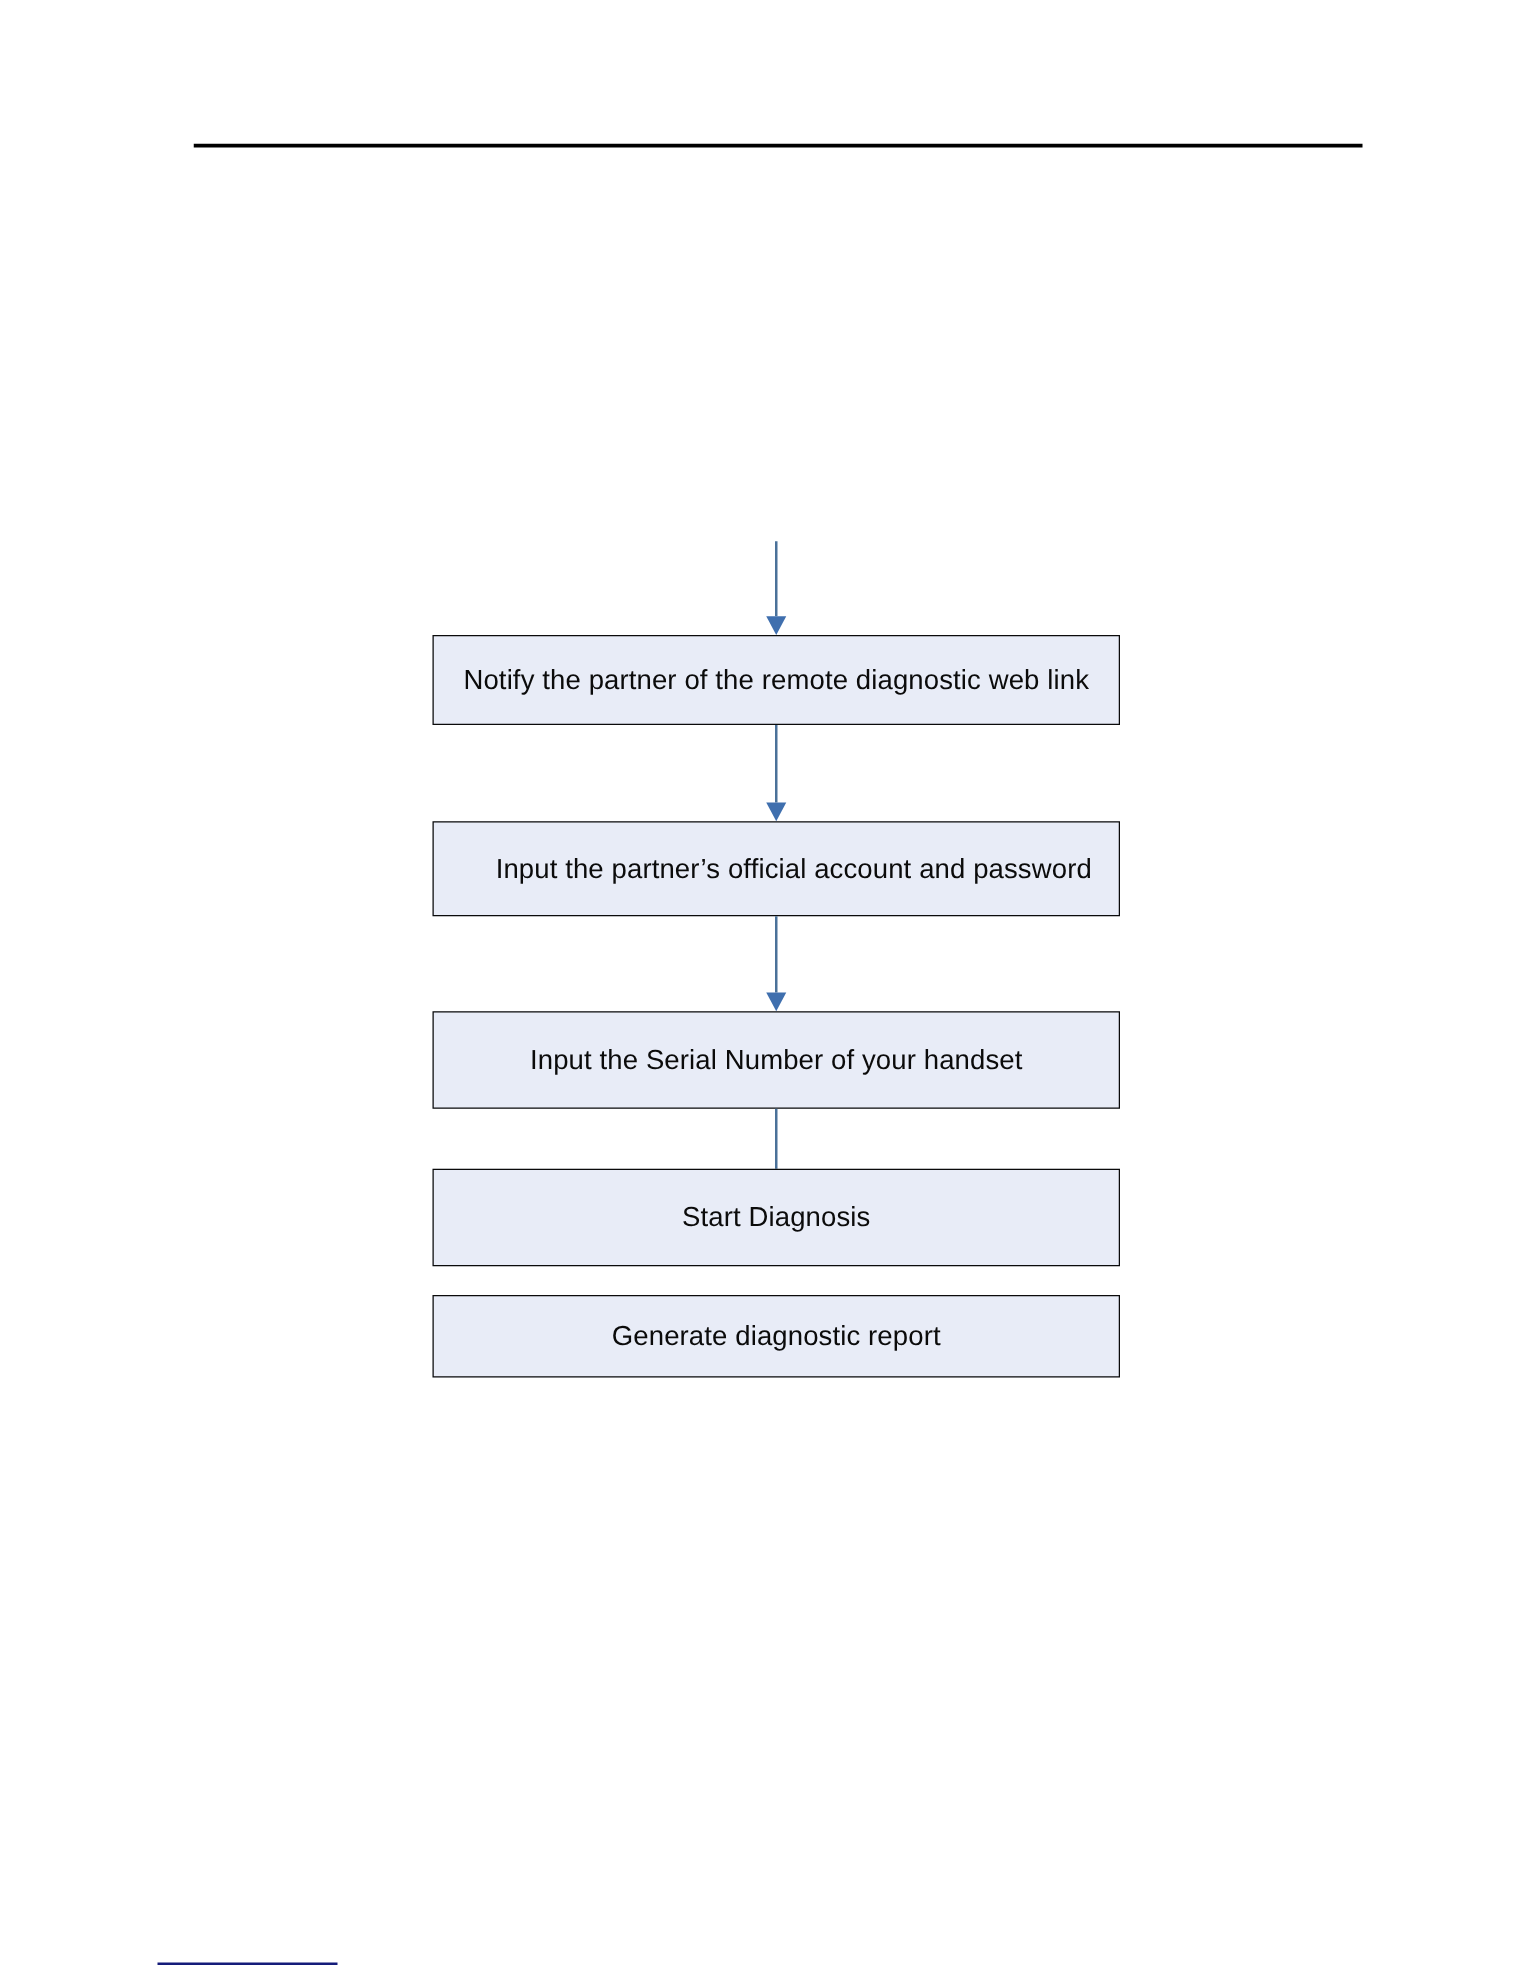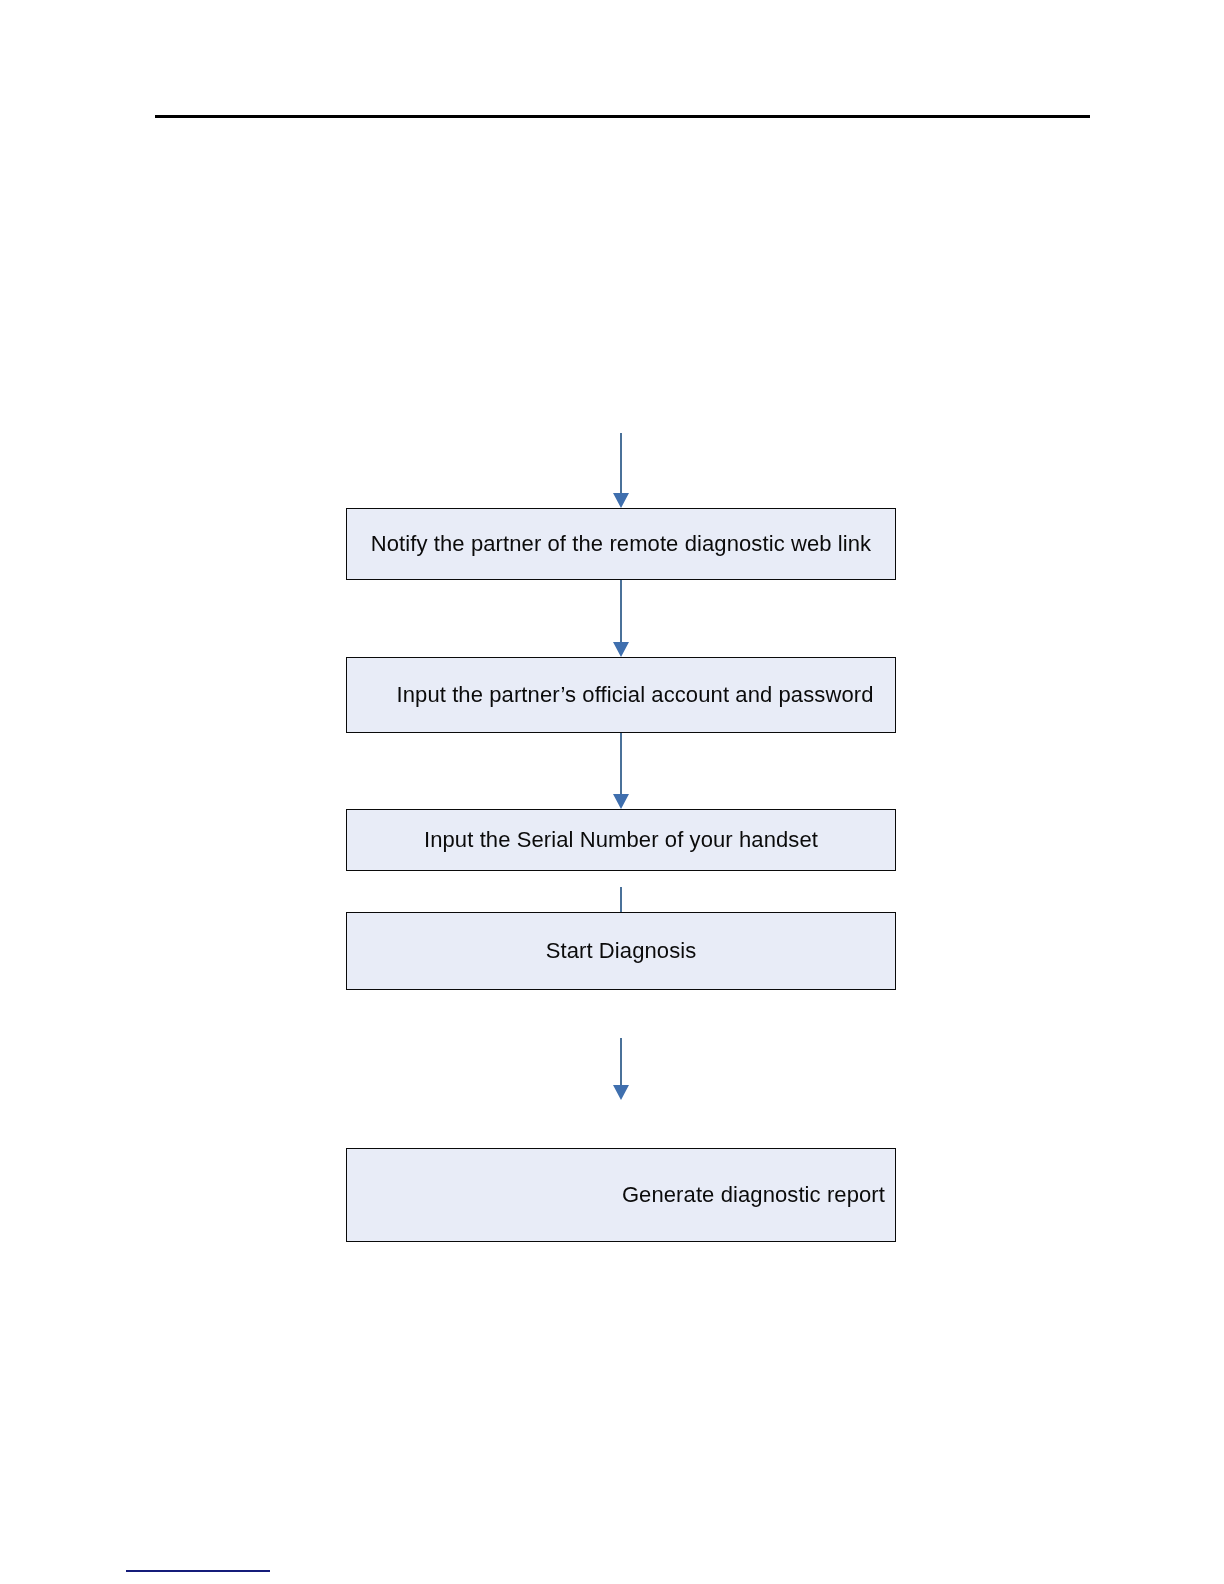--- a/index.html
+++ b/index.html
@@ -58,23 +58,23 @@
     line-height: 26px;
     color: #0b0b0b;
     letter-spacing: 0.1px;
     padding: 0 10px;
   }
 
   
   .node-1 { top: 357px;  height: 76px; }
   .node-2 { top: 508px;  height: 72px; }
   .node-3 { top: 657px;  height: 76px; padding-left: 28px; }
-  .node-4 { top: 809px;  height: 62px; }
-  .node-5 { top: 912px;  height: 78px; }
-  .node-6 { top: 1148px; height: 94px; justify-content: flex-end; }
+  .node-4 { top: 809px;  height: 78px; }
+  .node-5 { top: 935px;  height: 78px; }
+  .node-6 { top: 1036px; height: 66px; }
 
   
   .connector {
     position: absolute;
     left: 613px;              
     width: 16px;
   }
   .connector .stem {
     position: absolute;
     left: 7px;

